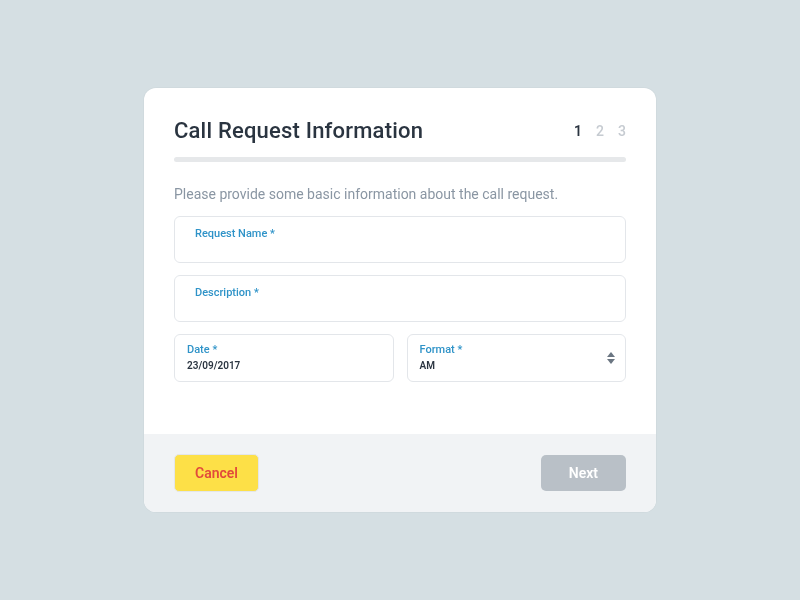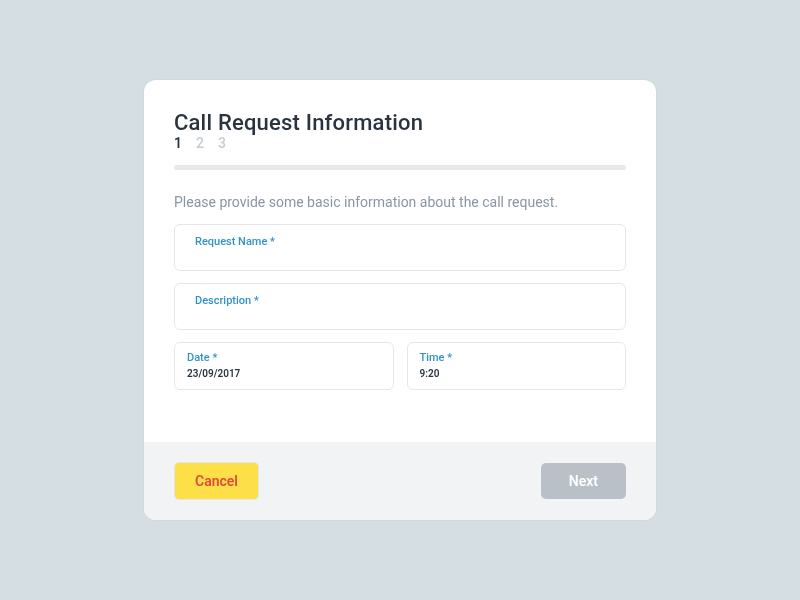--- a/index.html
+++ b/index.html
@@ -22,23 +22,22 @@
       width: 512px;
       overflow: hidden;
       box-shadow: 0 0 0 1px rgba(0,0,0,0.02);
     }
     .card-body {
       padding: 30px 30px 52px 30px;
     }
     .header-row {
       display: flex;
       justify-content: space-between;
-      align-items: flex-start;
+      align-items: center;
       margin-bottom: 14px;
-      flex-direction: column;
     }
     .title {
       font-size: 22px;
       font-weight: 500;
       color: #2a3440;
       letter-spacing: 0.2px;
     }
     .steps {
       display: flex;
       gap: 14px;
@@ -175,22 +174,26 @@
       <div class="field-label">Description *</div>
     </div>
 
 
     <div class="row">
       <div class="small-field">
         <div class="field-label">Date *</div>
         <div class="field-value">23/09/2017</div>
       </div>
       <div class="small-field">
-        <div class="field-label">Time *</div>
-        <div class="field-value">9:20</div>
+        <div class="field-label">Format *</div>
+        <div class="field-value">AM</div>
+        <div class="stepper">
+          <div class="tri up"></div>
+          <div class="tri down"></div>
+        </div>
       </div>
     </div>
 
   </div>
 
   <div class="card-footer">
     <button class="btn btn-cancel">Cancel</button>
     <button class="btn btn-next">Next</button>
   </div>
 </div>

